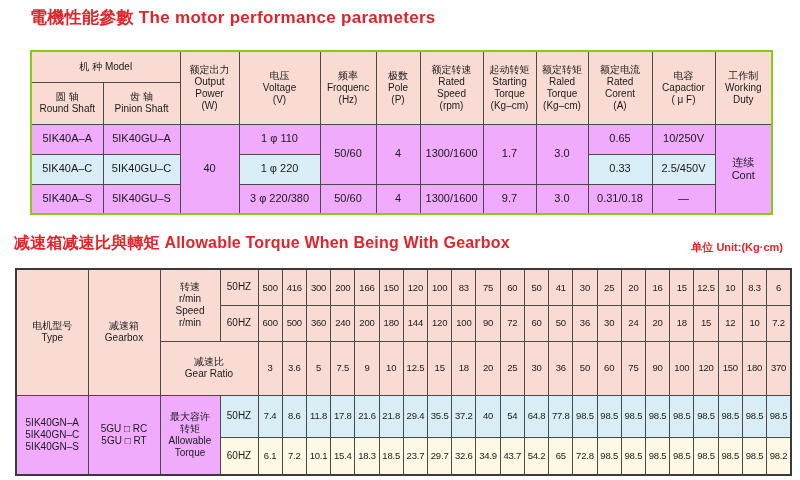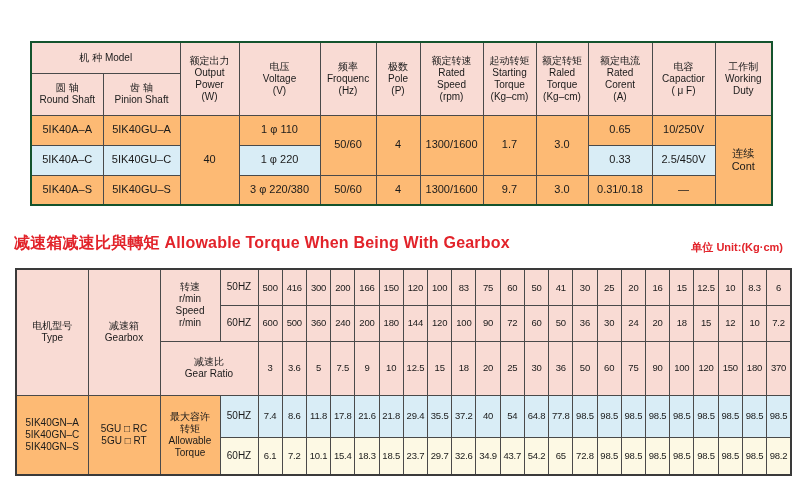--- a/index.html
+++ b/index.html
@@ -28,45 +28,46 @@
   table { border-collapse:collapse; table-layout:fixed; }
   td {
     border:1px solid #4a4a4a;
     text-align:center; vertical-align:middle;
     padding:0; line-height:1.2; white-space:pre-line;
     overflow:hidden;
   }
 
   
   .t1 {
-    position:absolute; left:30px; top:41px; width:741px;
-    border:2px solid #14532d;
+    position:absolute; left:30px; top:50px; width:741px;
+    border:2px solid #84cc16;
   }
   .t1 td { font-size:10px; }
   .t1 td.data { font-size:11px; }
 
   
   .t2 {
     position:absolute; left:15px; top:268px; width:777px;
     border:2px solid #3a3a3a;
   }
   .t2 td { font-size:10px; }
   .t2 td.num { font-size:9.5px; letter-spacing:-0.2px; }
   .t2 td.lbl { font-size:10px; }
 
   .pink  { background:#f9dbd4; }
   .blue  { background:#d9edf6; }
   .cream { background:#fdf9e4; }
-  .white { background:#fdba74; }
+  .white { background:#f0abfc; }
 </style>
 </head>
 <body>
 
 <div class="page">
 
+  <h1 class="title1">電機性能參數 The motor performance parameters</h1>
 
   <table class="t1">
     <colgroup>
       <col style="width:72px">
         <col style="width:77px">
         <col style="width:59px">
       <col style="width:81px">
         <col style="width:56px">
         <col style="width:44px">
       <col style="width:63px">

